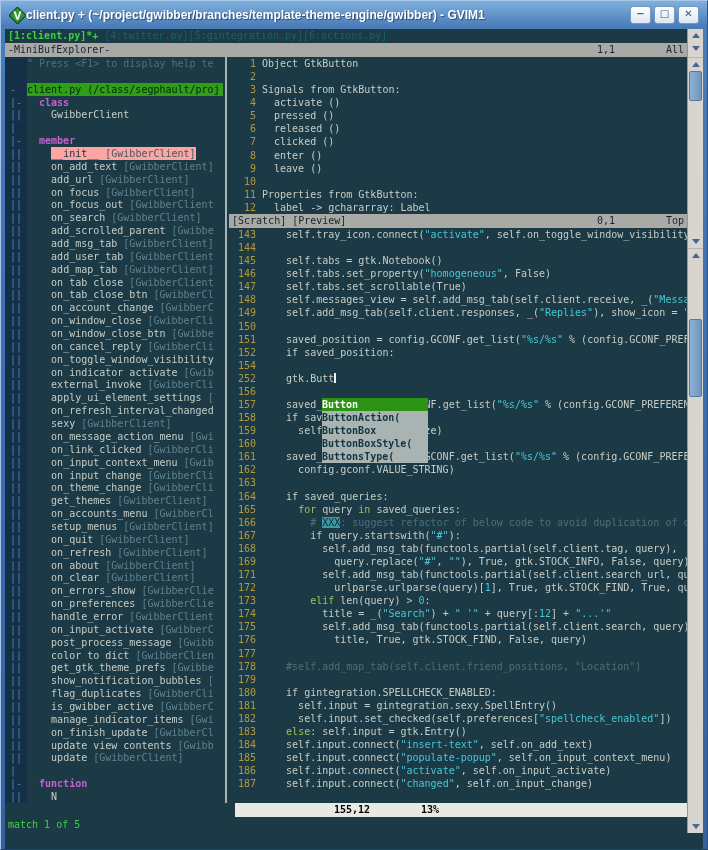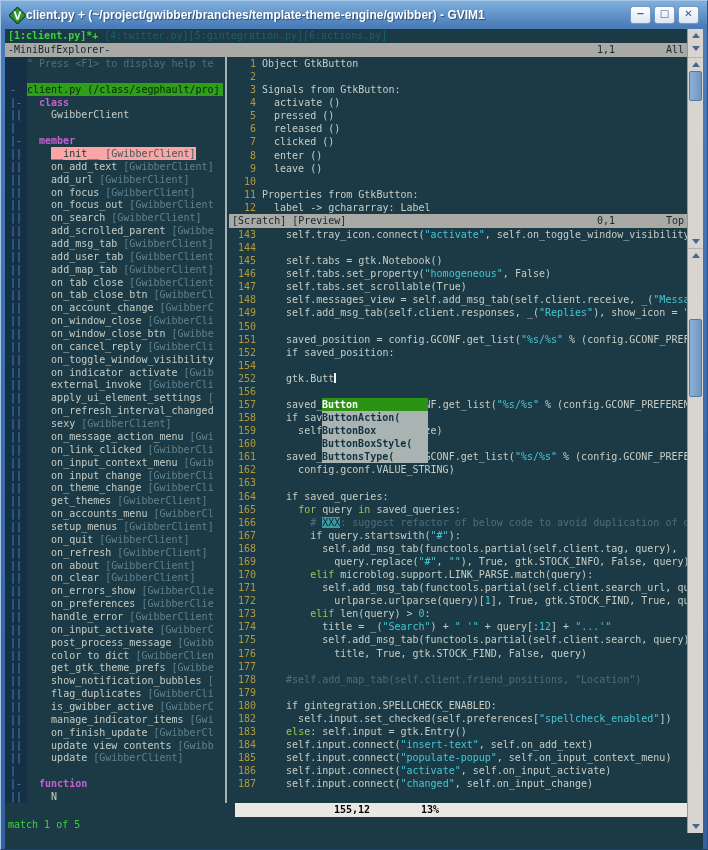--- a/index.html
+++ b/index.html
@@ -215,31 +215,31 @@
               <div class="crow"><span class="num">160</span><span class="codeline"></span></div>
               <div class="crow"><span class="num">161</span><span class="codeline"><span class="tn">    saved_queries = config.GCONF.get_list(</span><span class="ts">"%s/%s"</span><span class="tn"> % (config.GCONF_PREFE</span></span></div>
               <div class="crow"><span class="num">162</span><span class="codeline"><span class="tn">      config.gconf.VALUE_STRING)</span></span></div>
               <div class="crow"><span class="num">163</span><span class="codeline"></span></div>
               <div class="crow"><span class="num">164</span><span class="codeline"><span class="tn">    if saved_queries:</span></span></div>
               <div class="crow"><span class="num">165</span><span class="codeline"><span class="tn">      </span><span class="tk">for</span><span class="tn"> query </span><span class="tk">in</span><span class="tn"> saved_queries:</span></span></div>
               <div class="crow"><span class="num">166</span><span class="codeline"><span class="tn">        </span><span class="tc"># </span><span class="tx">XXX</span><span class="tc">: suggest refactor of below code to avoid duplication of o</span></span></div>
               <div class="crow"><span class="num">167</span><span class="codeline"><span class="tn">        if query.startswith(</span><span class="ts">"#"</span><span class="tn">):</span></span></div>
               <div class="crow"><span class="num">168</span><span class="codeline"><span class="tn">          self.add_msg_tab(functools.partial(self.client.tag, query),</span></span></div>
               <div class="crow"><span class="num">169</span><span class="codeline"><span class="tn">            query.replace(</span><span class="ts">"#"</span><span class="tn">, </span><span class="ts">""</span><span class="tn">), True, gtk.STOCK_INFO, False, query)</span></span></div>
-              <div class="crow"><span class="num">170</span><span class="codeline"><span class="tn">        </span><span class="tk">elif</span><span class="tn"> microblog.support.LINK_PARSE.match(query):</span></span></div>
               <div class="crow"><span class="num">171</span><span class="codeline"><span class="tn">          self.add_msg_tab(functools.partial(self.client.search_url, qu</span></span></div>
               <div class="crow"><span class="num">172</span><span class="codeline"><span class="tn">            urlparse.urlparse(query)[</span><span class="ts">1</span><span class="tn">], True, gtk.STOCK_FIND, True, qu</span></span></div>
               <div class="crow"><span class="num">173</span><span class="codeline"><span class="tn">        </span><span class="tk">elif</span><span class="tn"> len(query) &gt; </span><span class="ts">0</span><span class="tn">:</span></span></div>
               <div class="crow"><span class="num">174</span><span class="codeline"><span class="tn">          title = _(</span><span class="ts">"Search"</span><span class="tn">) + </span><span class="ts">" '"</span><span class="tn"> + query[:</span><span class="ts">12</span><span class="tn">] + </span><span class="ts">"...'"</span></span></div>
               <div class="crow"><span class="num">175</span><span class="codeline"><span class="tn">          self.add_msg_tab(functools.partial(self.client.search, query)</span></span></div>
               <div class="crow"><span class="num">176</span><span class="codeline"><span class="tn">            title, True, gtk.STOCK_FIND, False, query)</span></span></div>
               <div class="crow"><span class="num">177</span><span class="codeline"></span></div>
               <div class="crow"><span class="num">178</span><span class="codeline"><span class="tc">    #self.add_map_tab(self.client.friend_positions, "Location")</span></span></div>
               <div class="crow"><span class="num">179</span><span class="codeline"></span></div>
               <div class="crow"><span class="num">180</span><span class="codeline"><span class="tn">    if gintegration.SPELLCHECK_ENABLED:</span></span></div>
+              <div class="crow"><span class="num">181</span><span class="codeline"><span class="tn">      self.input = gintegration.sexy.SpellEntry()</span></span></div>
               <div class="crow"><span class="num">182</span><span class="codeline"><span class="tn">      self.input.set_checked(self.preferences[</span><span class="ts">"spellcheck_enabled"</span><span class="tn">])</span></span></div>
               <div class="crow"><span class="num">183</span><span class="codeline"><span class="tn">    </span><span class="tk">else</span><span class="tn">: self.input = gtk.Entry()</span></span></div>
               <div class="crow"><span class="num">184</span><span class="codeline"><span class="tn">    self.input.connect(</span><span class="ts">"insert-text"</span><span class="tn">, self.on_add_text)</span></span></div>
               <div class="crow"><span class="num">185</span><span class="codeline"><span class="tn">    self.input.connect(</span><span class="ts">"populate-popup"</span><span class="tn">, self.on_input_context_menu)</span></span></div>
               <div class="crow"><span class="num">186</span><span class="codeline"><span class="tn">    self.input.connect(</span><span class="ts">"activate"</span><span class="tn">, self.on_input_activate)</span></span></div>
               <div class="crow"><span class="num">187</span><span class="codeline"><span class="tn">    self.input.connect(</span><span class="ts">"changed"</span><span class="tn">, self.on_input_change)</span></span></div>
             </div>
           <div id="popup">
               <div class="pitem psel">Button</div>
               <div class="pitem">ButtonAction(</div>

